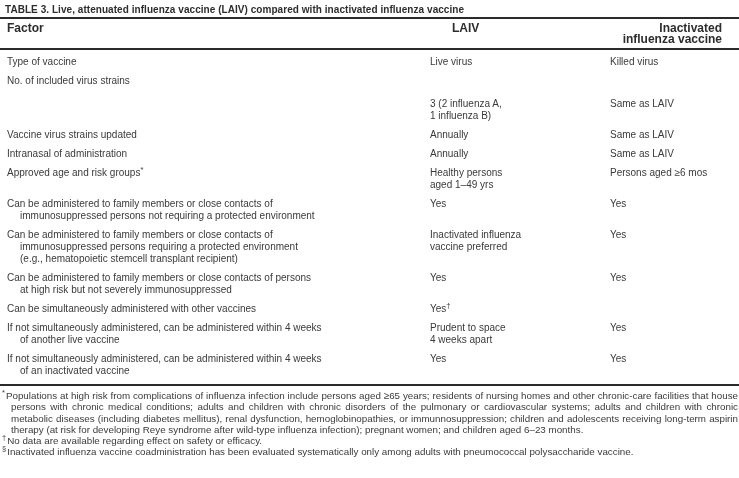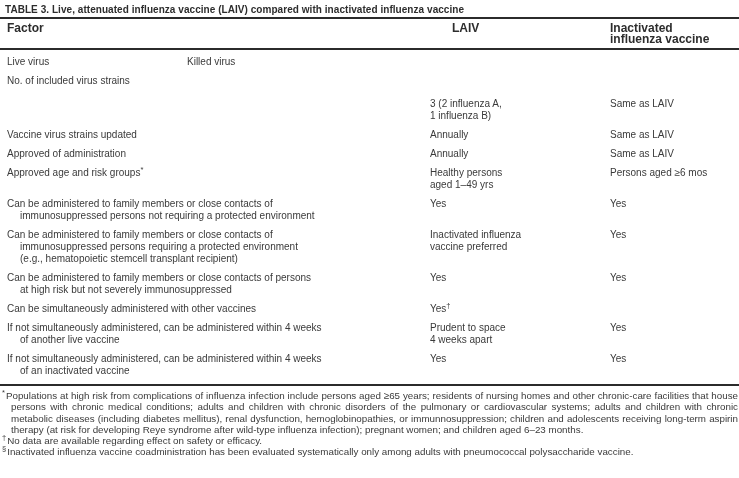--- a/index.html
+++ b/index.html
@@ -33,21 +33,21 @@
     display: flex;
     align-items: flex-start;
     padding: 4px 0 3px 7px;
     font-size: 12px;
     font-weight: bold;
     color: #2d2d2d;
     line-height: 11px;
   }
   .hcell-factor { width: 423px; }
   .hcell-laiv   { width: 180px; padding-left: 22px; }
-  .hcell-inact  { flex: 1; text-align: left; padding-right: 17px; }
+  .hcell-inact  { flex: 1; text-align: right; padding-right: 17px; }
 
   .tbody {
     padding: 6px 0 0 7px;
     font-size: 10px;
     line-height: 12px;
   }
   .row { display: flex; margin-bottom: 7px; }
   .cell { white-space: pre-line; }
   .cell-factor {
     width: 423px;
@@ -90,39 +90,40 @@
     <div class="hcell-factor">Factor</div>
     <div class="hcell-laiv">LAIV</div>
     <div class="hcell-inact">Inactivated influenza vaccine</div>
   </div>
   <div class="rule rule-header"></div>
 
   <div class="tbody">
 
 
     <div class="row">
+      <div class="cell cell-factor">Type of vaccine</div>
       <div class="cell cell-laiv">Live virus</div>
       <div class="cell cell-inact">Killed virus</div>
     </div>
 
     <div class="row row-offset">
       <div class="cell cell-factor">No. of included virus strains</div>
       <div class="cell cell-laiv">3 (2 influenza A,
 1 influenza B)</div>
       <div class="cell cell-inact">Same as LAIV</div>
     </div>
 
     <div class="row">
       <div class="cell cell-factor">Vaccine virus strains updated</div>
       <div class="cell cell-laiv">Annually</div>
       <div class="cell cell-inact">Same as LAIV</div>
     </div>
 
     <div class="row">
-      <div class="cell cell-factor">Approved of administration</div>
+      <div class="cell cell-factor">Intranasal of administration</div>
       <div class="cell cell-laiv">Annually</div>
       <div class="cell cell-inact">Same as LAIV</div>
     </div>
 
     <div class="row">
       <div class="cell cell-factor"><span>Approved age and risk groups</span><sup>*</sup></div>
       <div class="cell cell-laiv">Healthy persons
 aged 1–49 yrs</div>
       <div class="cell cell-inact">Persons aged ≥6 mos</div>
     </div>

